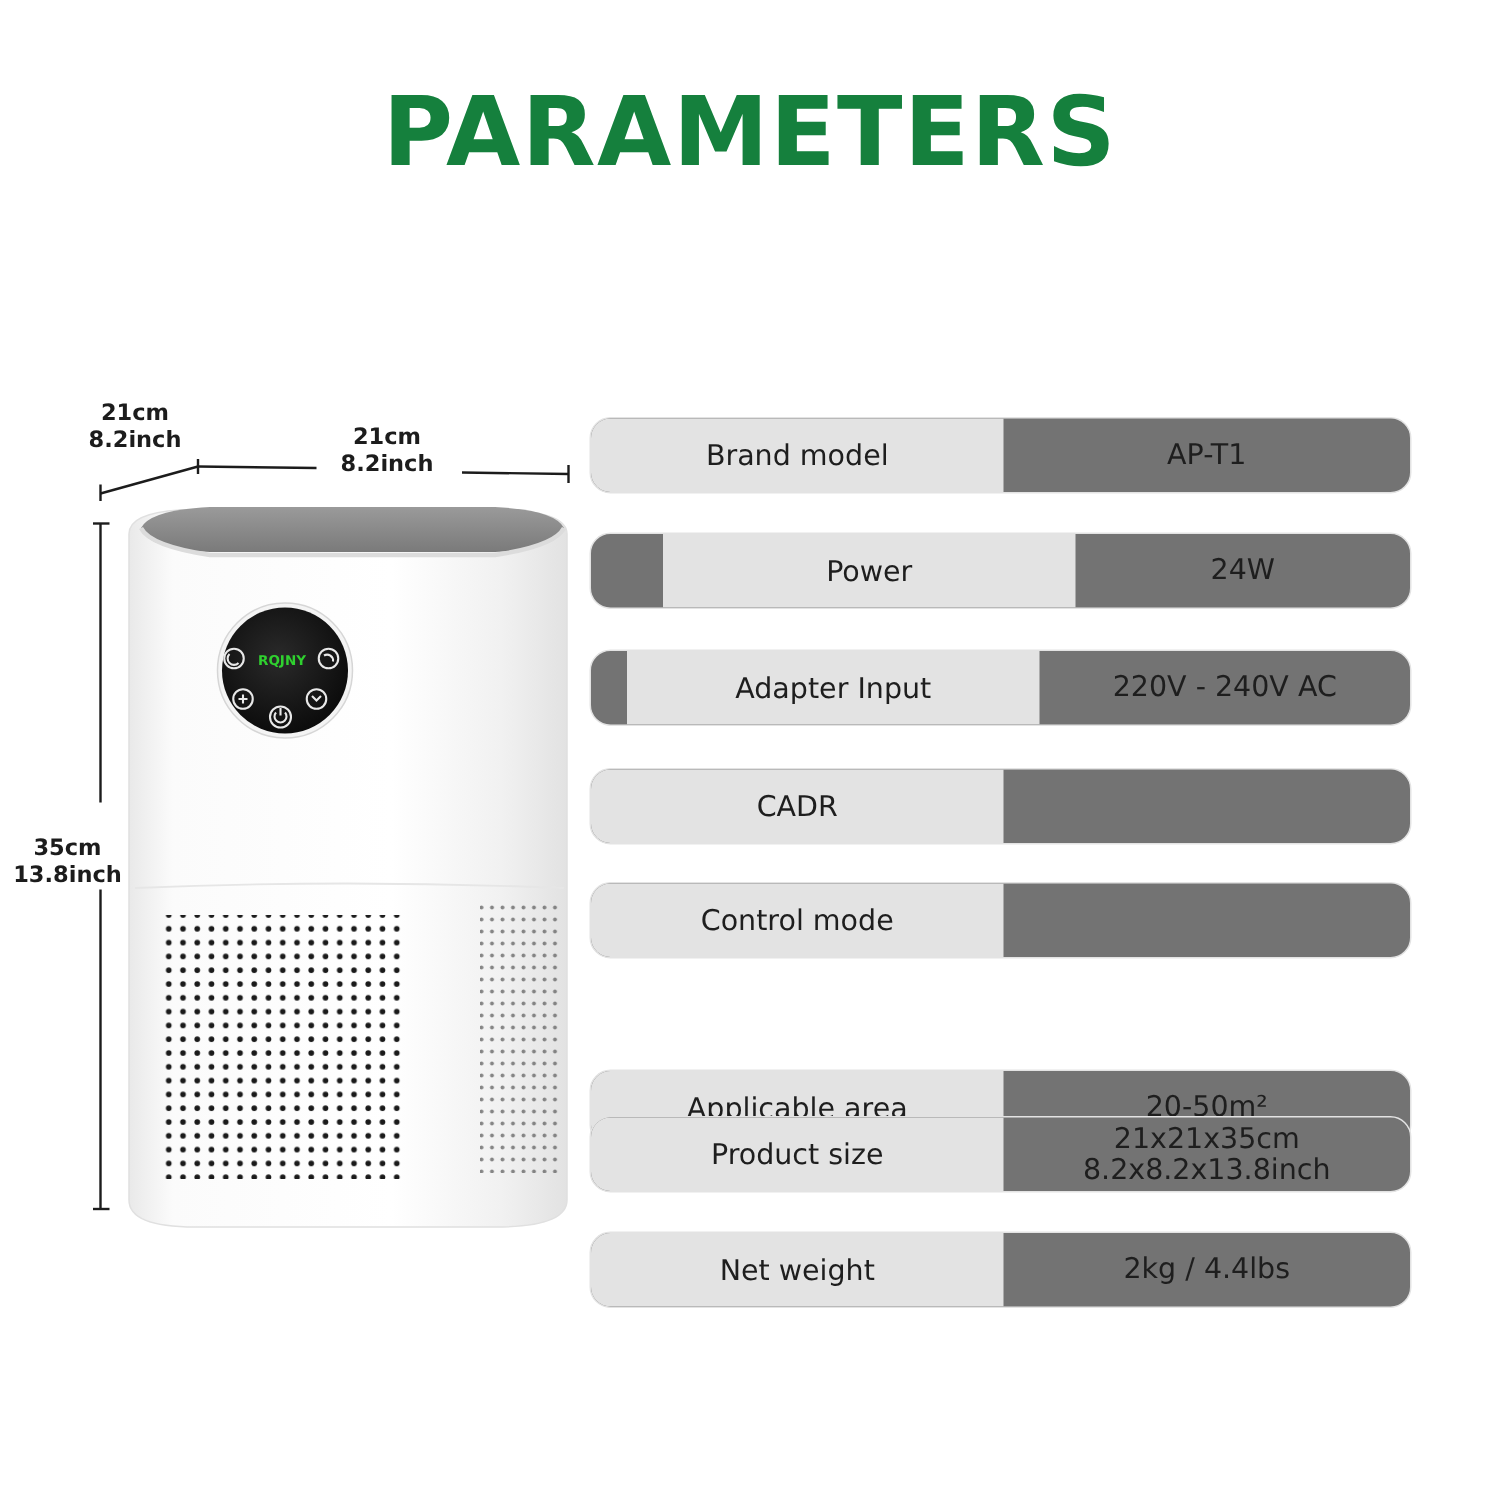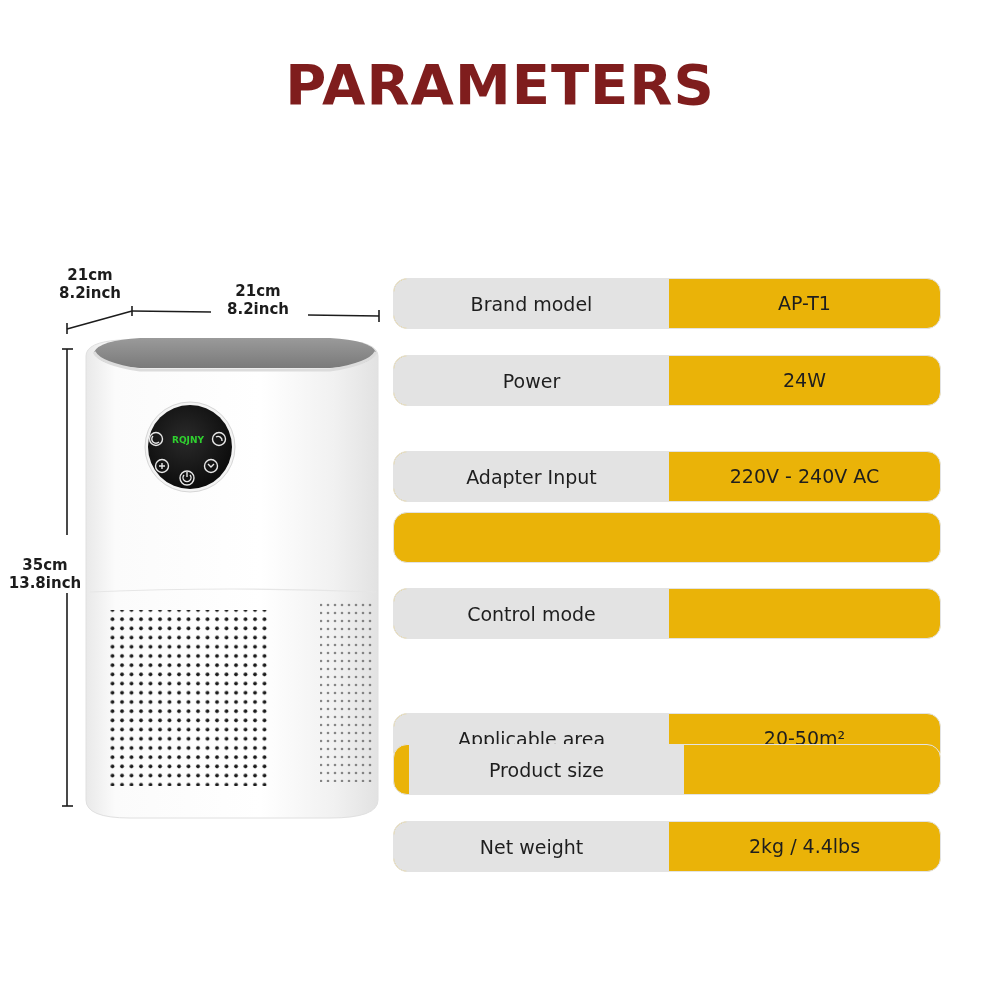--- a/index.html
+++ b/index.html
@@ -1,36 +1,36 @@
 <!DOCTYPE html>
 <html><head>
   <meta charset="utf-8">
   <style>
     * { box-sizing: border-box; margin: 0; padding: 0; }
     html, body { width: 1000px; height: 1000px; background: #ffffff; overflow: hidden; }
     body { position: relative; font-family: "Liberation Sans", "DejaVu Sans", sans-serif; color: #1c1c1c; }
 
     .title {
       position: absolute; left: 0; top: 52px; width: 1000px; text-align: center;
-      font-family: "DejaVu Sans", sans-serif; font-weight: bold; font-size: 56px;
-      letter-spacing: 1px; color: #7f1d1d;
+      font-family: "DejaVu Sans", sans-serif; font-weight: bold; font-size: 64px;
+      letter-spacing: 1px; color: #15803d;
     }
 
     
     .dim-label { position: absolute; text-align: center; font-family: "DejaVu Sans", sans-serif; font-weight: bold; font-size: 15px; line-height: 18px; color: #1c1c1c; }
     .dim-svg { position: absolute; left: 0; top: 0; width: 1000px; height: 1000px; pointer-events: none; }
 
     
     .product { position: absolute; left: 80px; top: 330px; width: 300px; height: 490px; }
 
     
     .spec-table { position: absolute; left: 393px; top: 278px; width: 548px; }
     .spec-row {
       position: absolute; left: 0; width: 548px; height: 51px;
-      border: 1.5px solid #e3e3e3; border-radius: 14px; overflow: hidden; display: flex; background: #eab308;
+      border: 1.5px solid #e3e3e3; border-radius: 14px; overflow: hidden; display: flex; background: #737373;
     }
     .spec-label {
       width: 275px; height: 100%; background: #e3e3e3; display: flex; align-items: center; justify-content: center;
       font-family: "DejaVu Sans", sans-serif; font-size: 19px; color: #1e1e1e;
     }
     .spec-value {
       flex: 1; height: 100%; display: flex; flex-direction: column; align-items: center; justify-content: center;
       font-family: "DejaVu Sans", sans-serif; font-size: 19px; color: #1e1e1e; line-height: 21px; text-align: center;
     }
   </style>
@@ -124,37 +124,42 @@
 
     <rect x="240" y="272" width="52" height="180" fill="url(#dotsSide)" opacity="0.8"></rect>
   </svg>
 </div>
 
 <div class="spec-table">
   <div class="spec-row" style="top:0px;">
     <div class="spec-label">Brand model</div>
     <div class="spec-value">AP-T1</div>
   </div>
-  <div class="spec-row" style="top:77px;">
+  <div class="spec-row" style="top:77px;padding-left:48px;">
     <div class="spec-label">Power</div>
     <div class="spec-value">24W</div>
   </div>
-  <div class="spec-row" style="top:173px;">
+  <div class="spec-row" style="top:155px;padding-left:24px;">
     <div class="spec-label">Adapter Input</div>
     <div class="spec-value">220V - 240V AC</div>
   </div>
   <div class="spec-row" style="top:234px;">
+    <div class="spec-label">CADR</div>
   </div>
   <div class="spec-row" style="top:310px;">
     <div class="spec-label">Control mode</div>
   </div>
   <div class="spec-row" style="top:387px;margin-top:48px;">
     <div class="spec-label">Applicable area</div>
     <div class="spec-value">20-50m²</div>
   </div>
-  <div class="spec-row" style="top:466px;padding-left:15px;">
+  <div class="spec-row" style="top:466px;">
     <div class="spec-label">Product size</div>
+    <div class="spec-value">
+      <span>21x21x35cm</span>
+      <span>8.2x8.2x13.8inch</span>
+    </div>
   </div>
   <div class="spec-row" style="top:543px;justify-content:flex-end;">
     <div class="spec-label">Net weight</div>
     <div class="spec-value">2kg / 4.4lbs</div>
   </div>
 </div>
 
 </body></html>

